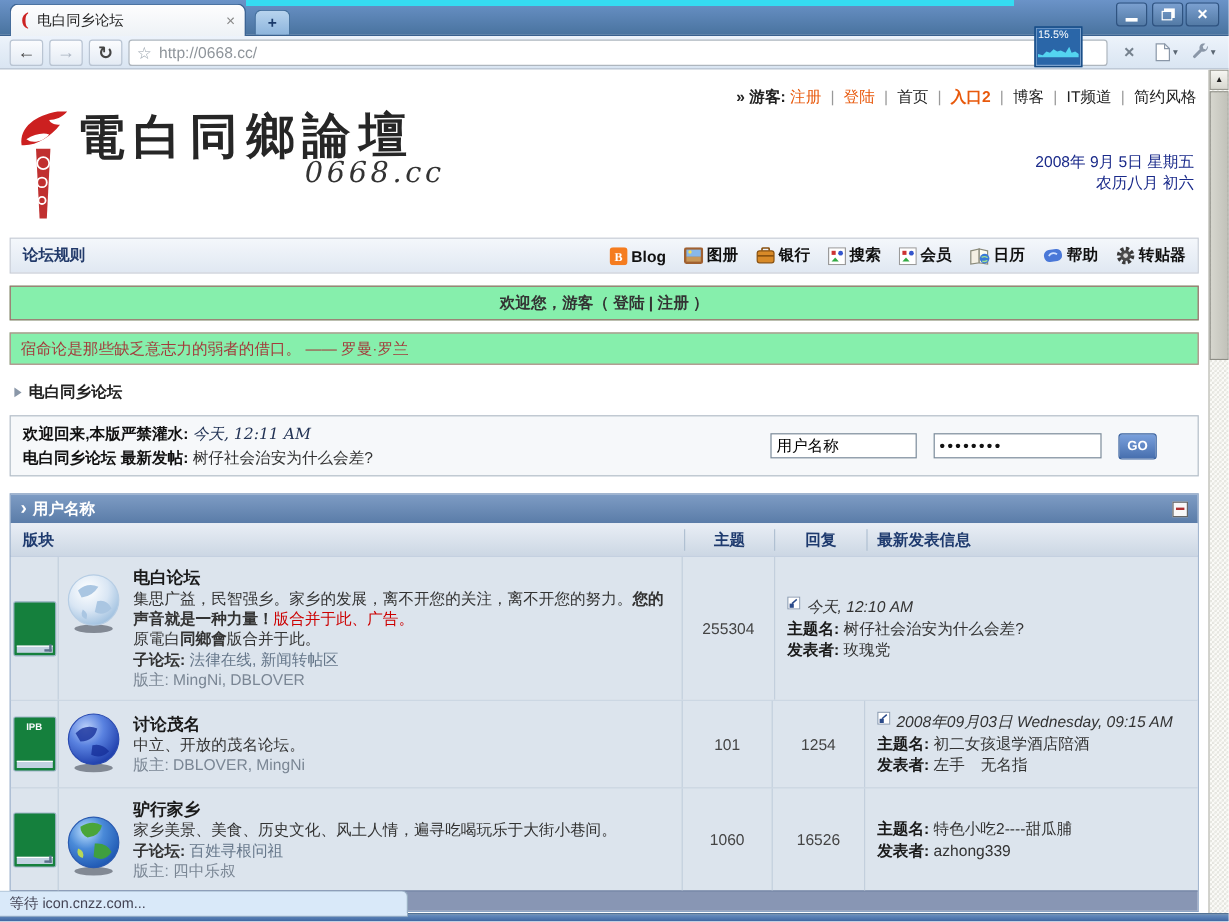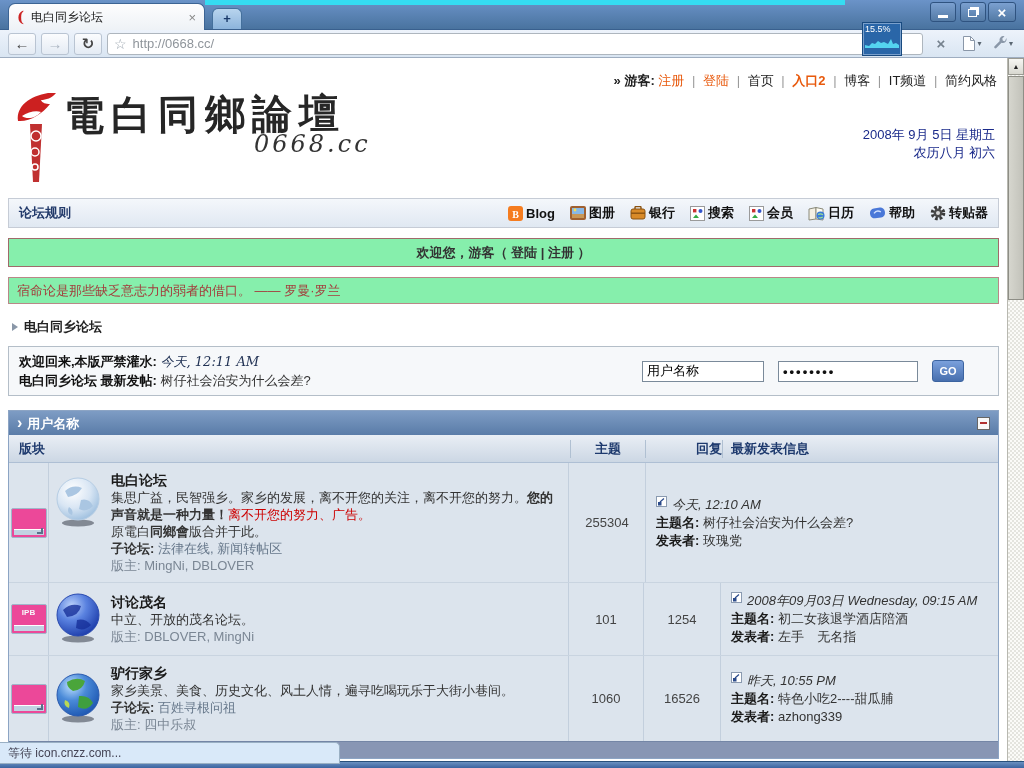--- a/index.html
+++ b/index.html
@@ -114,32 +114,32 @@
   .cat-title { font-weight:bold; font-size:13px; }
   .cat-arrow { margin-right:5px; font-weight:bold; }
   .collapse-box { width:13px; height:13px; background:#f8f8f8; border:1px solid #666; display:flex;
     align-items:center; justify-content:center; }
   .collapse-box i { display:block; width:7px; height:2px; background:#b03030; }
 
   .headrow { display:flex; height:28px; background:linear-gradient(180deg,#e9eef5,#ccd7e4);
     border-bottom:1px solid #aebfd4; font-weight:bold; font-size:13px; color:#1e3a6e; align-items:center; }
   .h-board { width:561px; padding-left:10px; }
   .h-topics { width:75px; text-align:center; border-left:1px solid #b0c0d2; }
-  .h-replies { width:77px; text-align:right; border-left:1px solid #b0c0d2; }
+  .h-replies { width:77px; text-align:center; border-left:1px solid #b0c0d2; }
   .h-last { flex:1; padding-left:8px; border-left:1px solid #b0c0d2; }
 
   .frow { display:flex; background:#dce4ed; font-size:13px; color:#333; }
   .frow + .frow { border-top:1px solid #c9d4e0; }
   .c-icon { width:40px; border-right:1px solid #c3cfdd; display:flex; align-items:center; justify-content:center; }
   .c-main { width:520px; border-right:1px solid #c3cfdd; padding:9px 10px 8px 6px; display:flex; gap:10px; }
   .c-topics,.c-replies { width:75px; border-right:1px solid #c3cfdd; display:flex; align-items:center; justify-content:center; color:#444; }
   .c-replies { width:77px; }
   .c-last { flex:1; padding:8px 10px; display:flex; flex-direction:column; justify-content:center; line-height:18px; }
 
-  .statusbox { width:36px; height:30px; background:#ec4899; border:1px solid #a0b6ca; border-radius:2px; position:relative; }
+  .statusbox { width:36px; height:46px; background:#15803d; border:1px solid #a0b6ca; border-radius:2px; position:relative; }
   .statusbox .strip { position:absolute; bottom:2px; left:2px; right:2px; height:6px; background:#c2d2e2; border-top:1px solid #fff; }
   .statusbox .fold { position:absolute; bottom:3px; right:3px; width:6px; height:6px; border-right:2px solid #5a708a; border-bottom:2px solid #5a708a; }
   .statusbox .ipb { position:absolute; top:3px; left:0; right:0; text-align:center; font-size:8px; color:#f8fafc; font-weight:bold; letter-spacing:0; }
 
   .globe-wrap { padding-top:4px; }
   .boardinfo { line-height:17px; }
   .b-title { font-weight:bold; color:#1a1a1a; font-size:14px; text-decoration:none; }
   .b-bold { font-weight:bold; } .b-red { color:#cc0000; }
   .b-sub { color:#333; } .b-sub .lbl { font-weight:bold; }
   .b-sublinks { color:#66778a; } .b-mods { color:#7a8694; }
@@ -384,21 +384,21 @@
                         <stop offset="100%" stop-color="#9cbede"></stop>
                       </radialGradient>
                     </defs>
                   <ellipse cx="23" cy="47" rx="16" ry="3.5" fill="rgba(40,45,60,.5)"></ellipse>
                   <circle cx="23" cy="23" r="21" fill="url(#g1)" stroke="#b6cde4"></circle>
                   <path d="M10 15 Q18 8 27 12 Q22 20 13 21 Z M26 24 Q34 22 38 30 Q31 37 24 33 Z M14 31 Q19 34 17 39 Q11 37 14 31 Z" fill="#aac6e2"></path>
                 </svg>
               </div>
               <div class="boardinfo">
                 <a class="b-title">电白论坛</a><br>
-                <span>集思广益，民智强乡。家乡的发展，离不开您的关注，离不开您的努力。</span><span class="b-bold">您的声音就是一种力量！</span><span class="b-red">离不开您的努力、广告。</span><br>
+                <span>集思广益，民智强乡。家乡的发展，离不开您的关注，离不开您的努力。</span><span class="b-bold">您的声音就是一种力量！</span><span class="b-red">版合并于此、广告。</span><br>
                 <span>原電白</span><span class="b-bold">同鄉會</span><span>版合并于此。</span><br>
                 <span class="b-sub"><span class="lbl">子论坛:</span> <a class="b-sublinks" style="text-decoration:none;">法律在线, 新闻转帖区</a></span><br>
                 <span class="b-mods"><span>版主:</span> <a class="b-mods" style="text-decoration:none;text-align:center;">MingNi, DBLOVER</a></span>
               </div>
             </div>
             <div class="c-replies">255304</div>
             <div class="c-last">
               <span class="lp-line">
                 <svg width="11" height="11" viewBox="0 0 11 11">
                     <rect x="0.5" y="0.5" width="10" height="10" fill="#fff" stroke="#8a9ab0"></rect>
@@ -456,21 +456,21 @@
             </div>
           </div>
 
           <div class="frow">
             <div class="c-icon">
               <div class="statusbox">
                   <div class="strip"></div>
                   <div class="fold"></div>
                 </div>
             </div>
-            <div class="c-main" style="align-items:center;">
+            <div class="c-main" style="align-items:flex-end;">
               <div class="globe-wrap" style="padding-top:0;">
                 <svg width="46" height="52" viewBox="0 0 46 52">
                   <defs>
                       <radialGradient id="g3" cx="35%" cy="28%" r="78%">
                         <stop offset="0%" stop-color="#bfe0ff"></stop>
                         <stop offset="45%" stop-color="#4a8ad8"></stop>
                         <stop offset="100%" stop-color="#1c55b0"></stop>
                       </radialGradient>
                     </defs>
                   <ellipse cx="23" cy="47" rx="16" ry="3.5" fill="rgba(40,45,60,.5)"></ellipse>
@@ -483,28 +483,20 @@
               <div class="boardinfo">
                 <a class="b-title">驴行家乡</a><br>
                 <span>家乡美景、美食、历史文化、风土人情，遍寻吃喝玩乐于大街小巷间。</span><br>
                 <span class="b-sub"><span class="lbl">子论坛:</span> <a class="b-sublinks" style="text-decoration:none;">百姓寻根问祖</a></span><br>
                 <span class="b-mods"><span>版主:</span> <a class="b-mods" style="text-decoration:none;">四中乐叔</a></span>
               </div>
             </div>
             <div class="c-topics">1060</div>
             <div class="c-replies">16526</div>
             <div class="c-last">
-              <span class="lp-line">
-                <svg width="11" height="11" viewBox="0 0 11 11">
-                    <rect x="0.5" y="0.5" width="10" height="10" fill="#fff" stroke="#8a9ab0"></rect>
-                    <rect x="2" y="6" width="3.5" height="3.5" fill="#2a4a8a"></rect>
-                    <path d="M4 6 L8 2.5" stroke="#2a4a8a" stroke-width="1.2"></path>
-                  </svg>
-                <span>昨天, 10:55 PM</span>
-                </span>
               <span><span class="lp-lbl">主题名:</span> <a style="color:#333;text-decoration:none;">特色小吃2----甜瓜脯</a></span>
               <span><span class="lp-lbl">发表者:</span> <a style="color:#333;text-decoration:none;">azhong339</a></span>
             </div>
           </div>
 
           <div class="tbl-footer"></div>
         </div>
 
       </div>
     </div>

